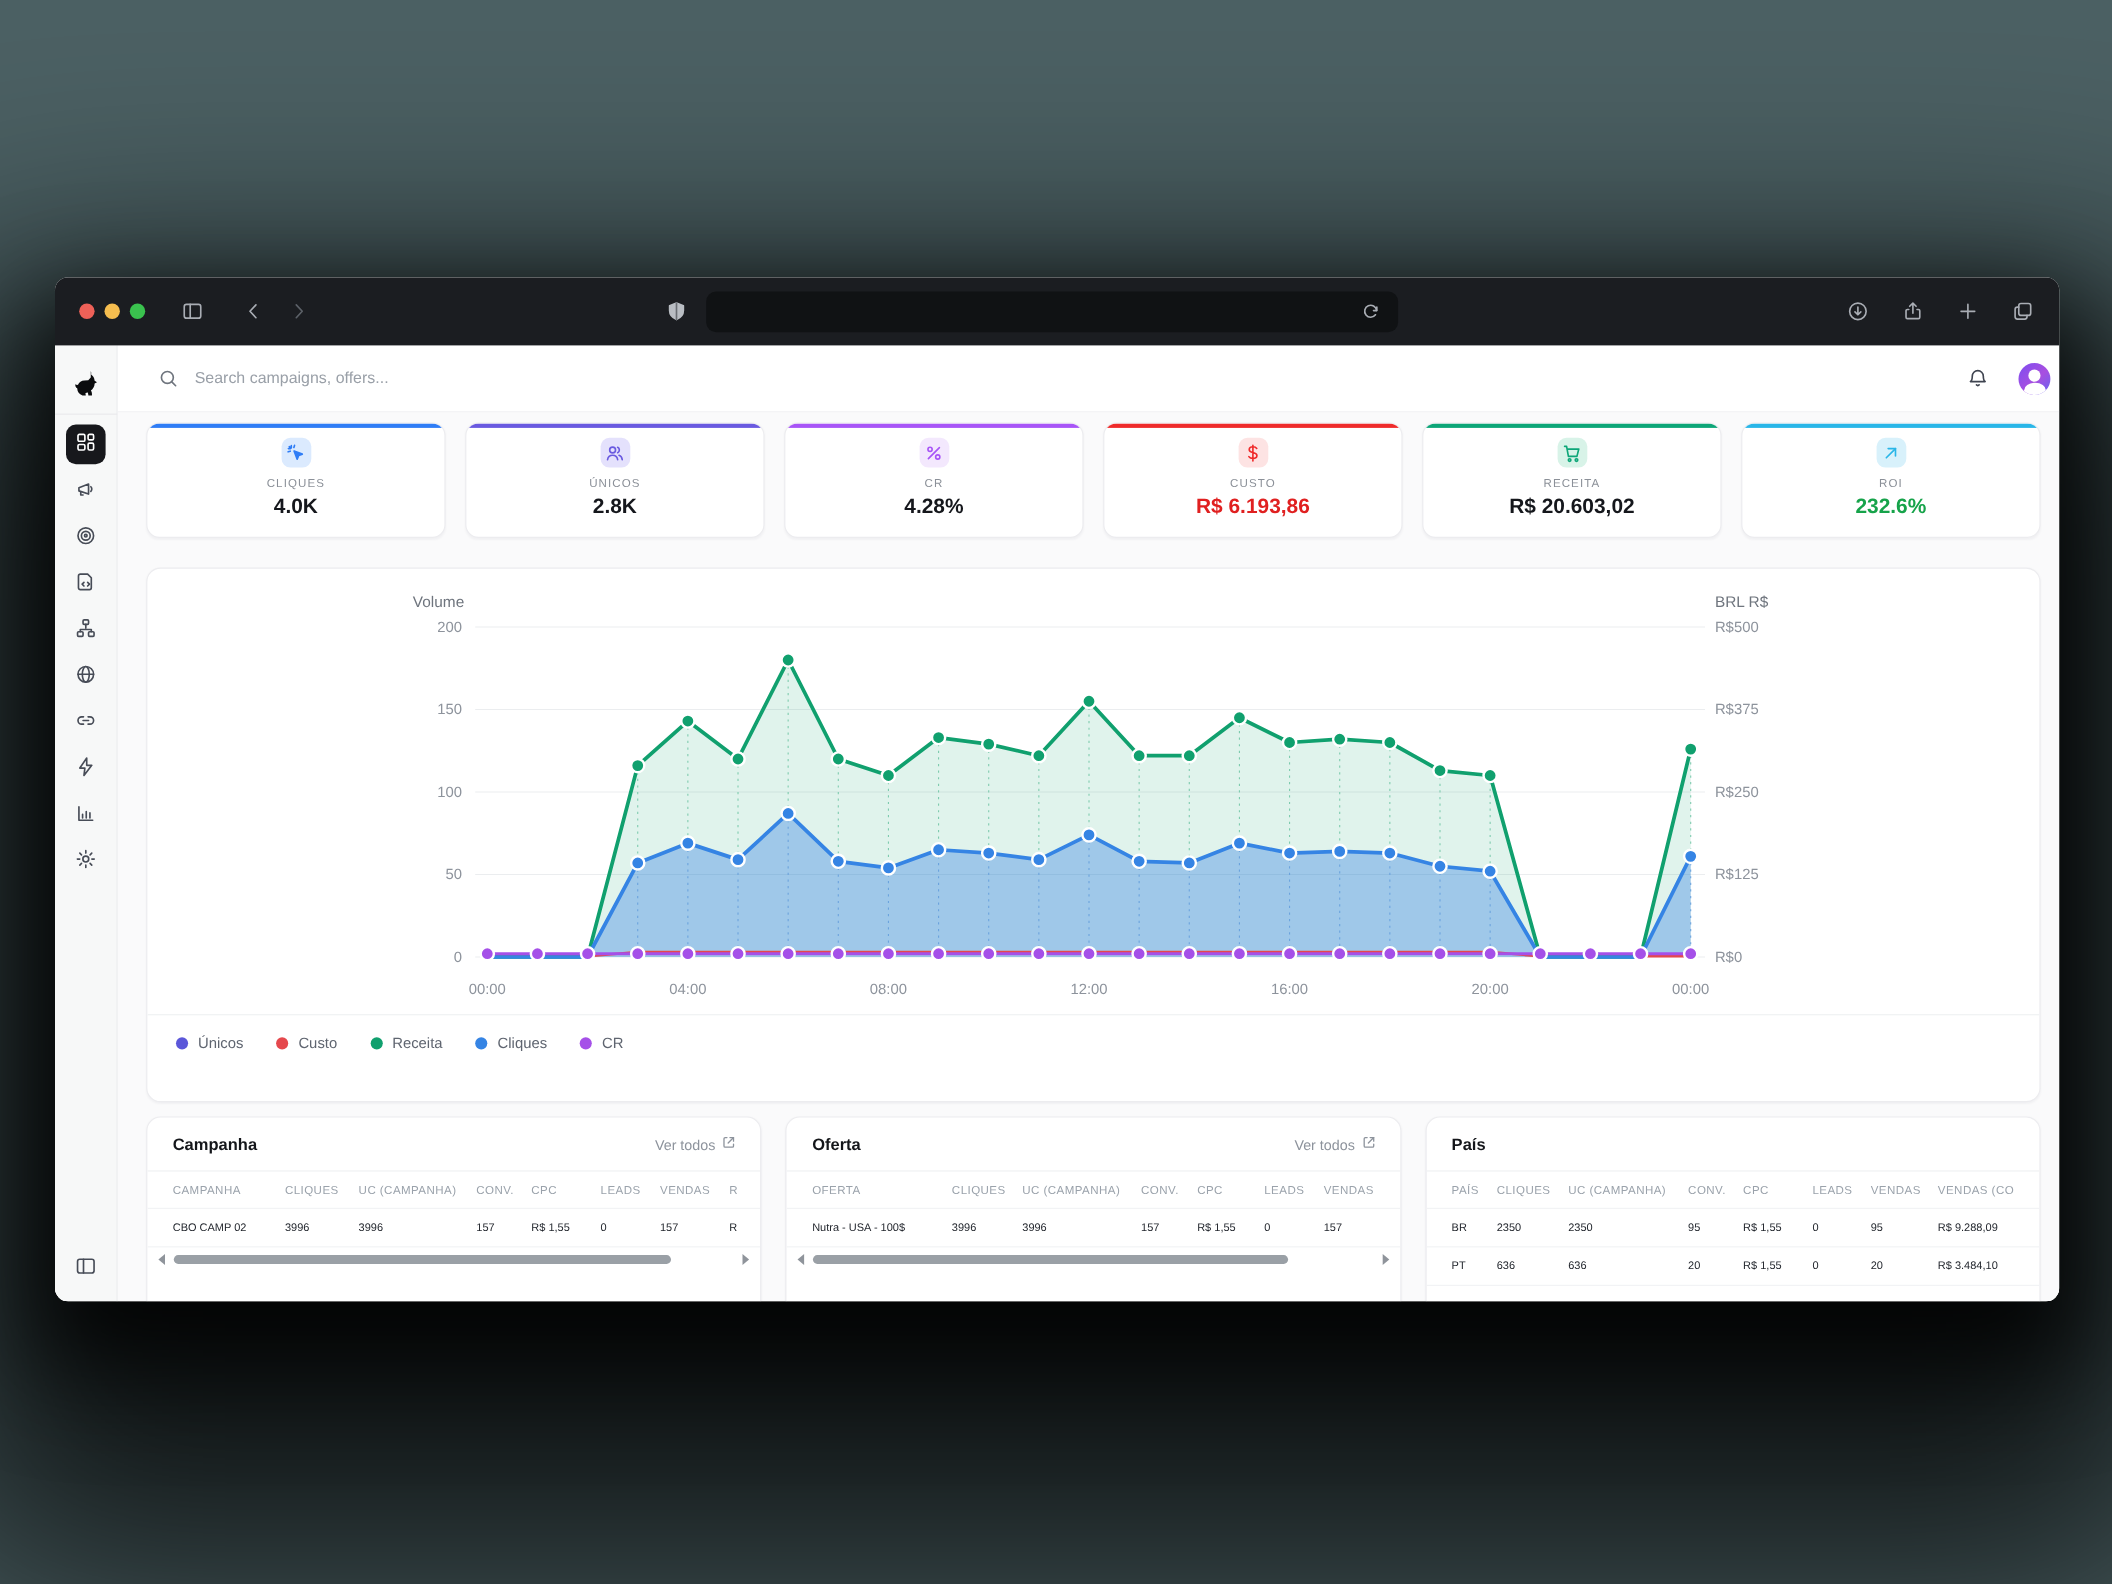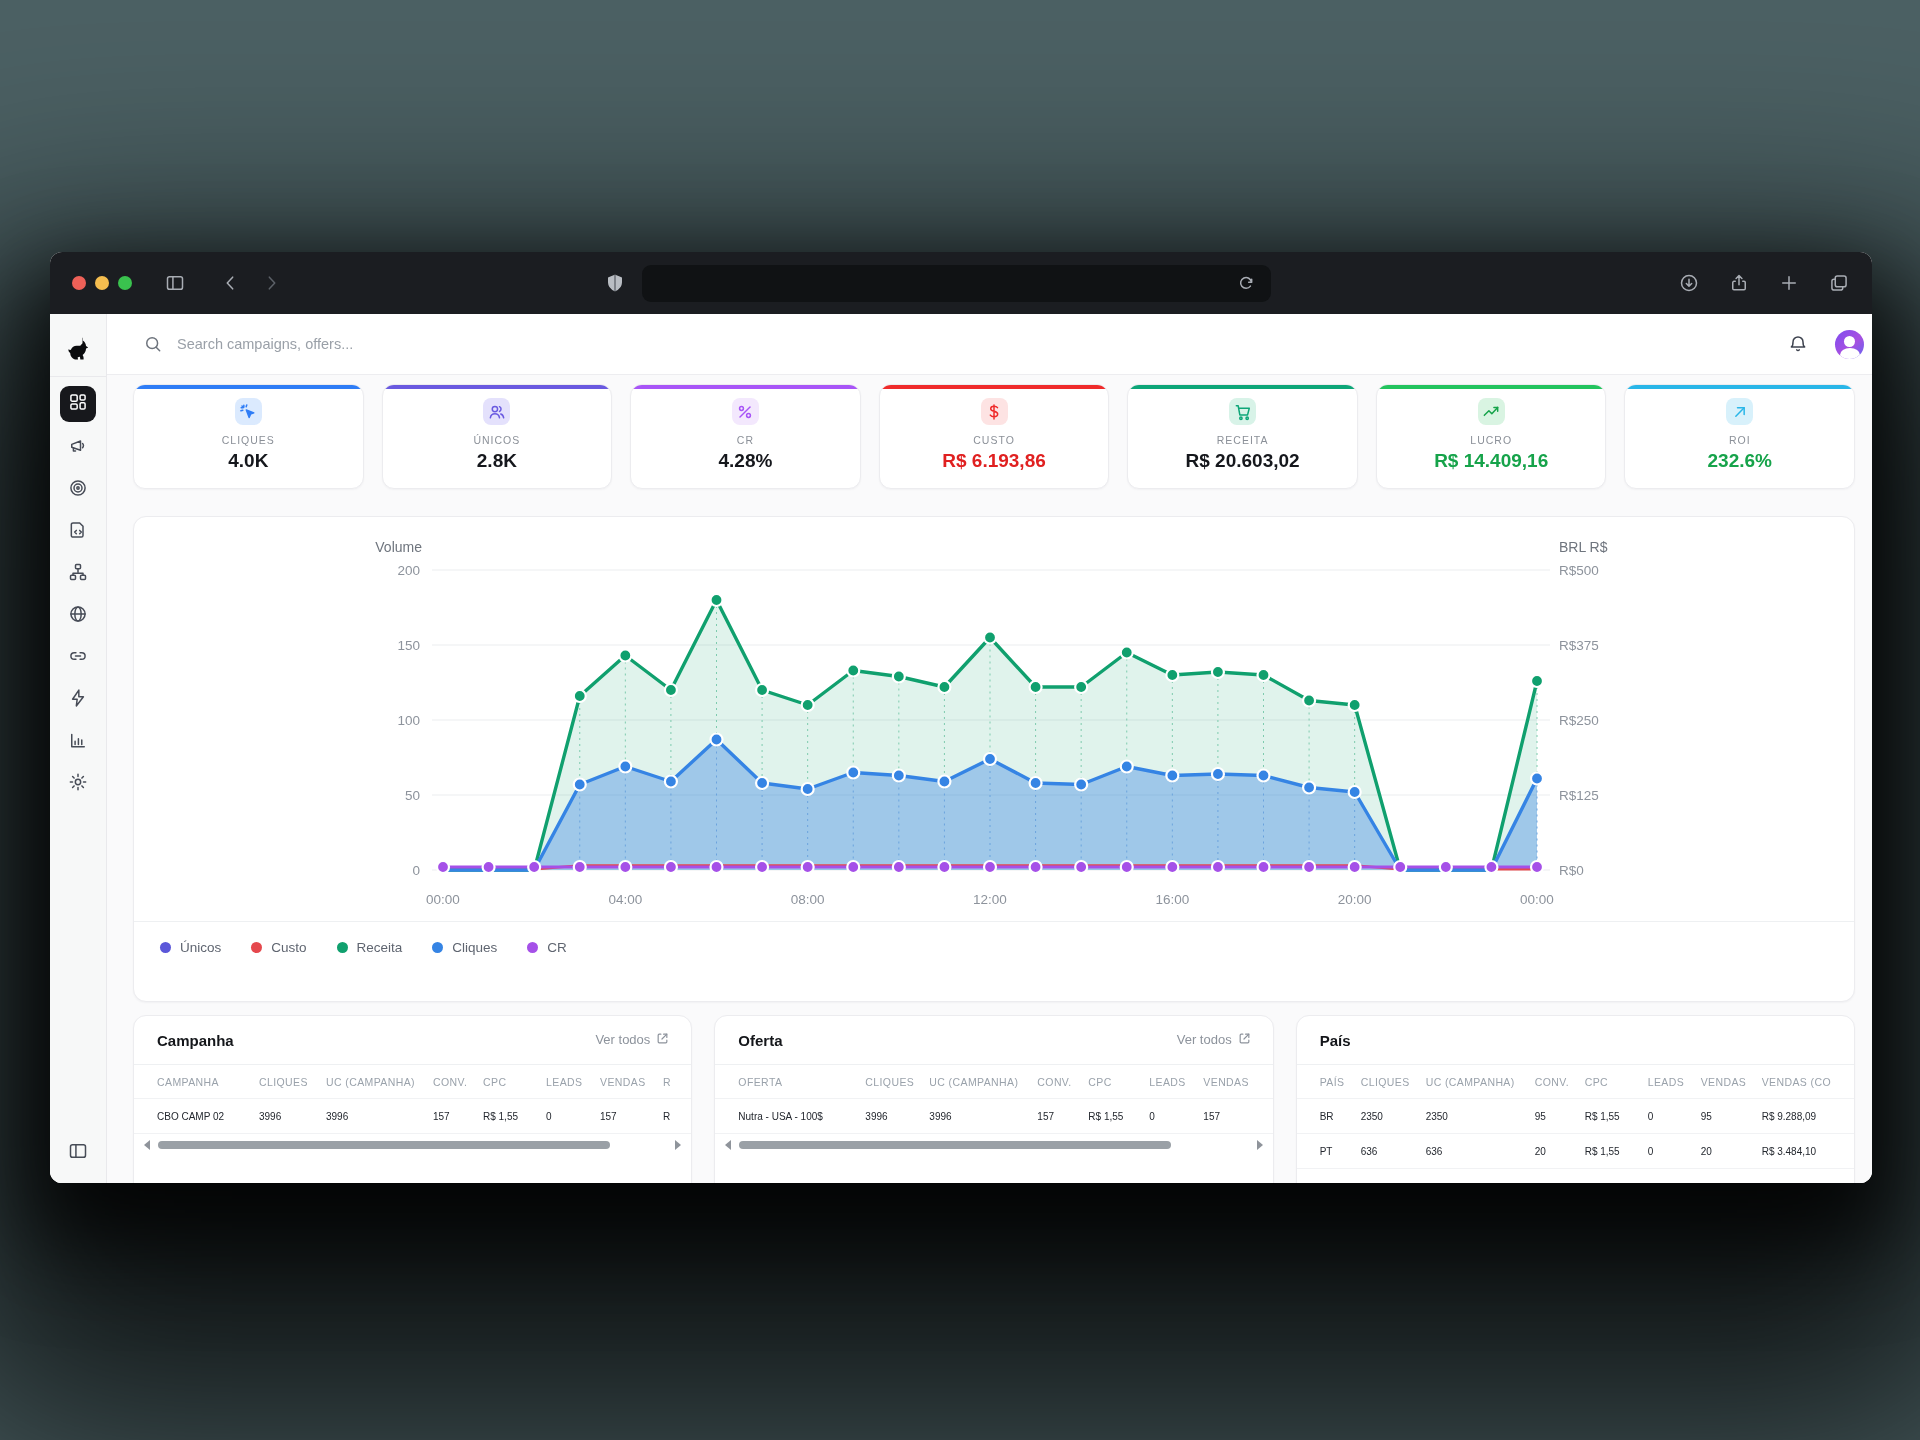--- a/index.html
+++ b/index.html
@@ -65,21 +65,21 @@
   .legend-item { display:flex; align-items:center; gap:9px; font-size:13.5px; color:#5f6570; }
   .legend-dot { width:11px; height:11px; border-radius:50%; }
 
   
   .tables-row { display:flex; gap:22px; margin-top:13px; height:190px; }
   .tcard { flex:1; background:#fff; border:1px solid #ececef; border-radius:13px;
     box-shadow:0 1px 2px rgba(16,24,40,.04); overflow:hidden; min-width:0; }
   .tcard-head { height:49px; display:flex; align-items:center; justify-content:space-between;
     padding:0 22px 0 23px; border-bottom:1px solid #eef0f2; }
   .tcard-title { font-size:15px; font-weight:bold; color:#14161a; }
-  .ver-todos { font-size:13px; color:#8d939c; display:flex; align-items:flex-start; gap:6px; cursor:pointer; }
+  .ver-todos { font-size:13px; color:#8d939c; display:flex; align-items:center; gap:6px; cursor:pointer; }
   .trow { display:grid; align-items:center; padding-left:23px; white-space:nowrap; overflow:hidden; }
   .trow.head { height:34px; font-size:10.5px; letter-spacing:.4px; color:#9aa2ab; border-bottom:1px solid #f1f2f4; }
   .trow.body { height:35px; font-size:10px; color:#23272e; border-bottom:1px solid #f1f2f4; }
   .tscroll { display:flex; align-items:center; gap:6px; padding:6px 10px 0 10px; }
   .tri { width:0; height:0; border-top:5px solid transparent; border-bottom:5px solid transparent; }
   .tri.left  { border-right:6px solid #8f949b; }
   .tri.right { border-left:6px solid #8f949b; }
   .track { flex:1; height:8px; position:relative; }
   .thumb { position:absolute; left:2px; top:0; height:8px; border-radius:4px; background:#9aa0a6; }
 
@@ -313,31 +313,20 @@
               <div class="kpi-accent" style="background:#0da678"></div>
               <div class="kpi-ic" style="background:#d8f3e8;color:#0da678">
                 <svg width="20" height="20" viewBox="0 0 24 24" fill="none" stroke="currentColor" stroke-width="1.8" stroke-linecap="round" stroke-linejoin="round">
                   <circle cx="9.5" cy="19.5" r="1.4"></circle>
                   <circle cx="17" cy="19.5" r="1.4"></circle>
                   <path d="M4 4.5h2.2l2 11h9.3l2-8H7"></path>
                 </svg>
               </div>
               <div class="kpi-label">RECEITA</div>
               <div class="kpi-value" style="color:#15171c">R$ 20.603,02</div>
-            </div>
-            <div class="kpi">
-              <div class="kpi-accent" style="background:#23c45e"></div>
-              <div class="kpi-ic" style="background:#d9f4e2;color:#16a34a">
-                <svg width="20" height="20" viewBox="0 0 24 24" fill="none" stroke="currentColor" stroke-width="1.8" stroke-linecap="round" stroke-linejoin="round">
-                  <polyline points="4 16 9.5 10.5 13 14 20 6.5"></polyline>
-                  <polyline points="15.5 6.5 20 6.5 20 11"></polyline>
-                </svg>
-              </div>
-              <div class="kpi-label">LUCRO</div>
-              <div class="kpi-value" style="color:#16a34a">R$ 14.409,16</div>
             </div>
             <div class="kpi">
               <div class="kpi-accent" style="background:#29b6e8"></div>
               <div class="kpi-ic" style="background:#d8f1fb;color:#29b6e8">
                 <svg width="20" height="20" viewBox="0 0 24 24" fill="none" stroke="currentColor" stroke-width="1.8" stroke-linecap="round" stroke-linejoin="round">
                   <line x1="7" y1="17" x2="17" y2="7"></line>
                   <polyline points="9 7 17 7 17 15"></polyline>
                 </svg>
               </div>
               <div class="kpi-label">ROI</div>

